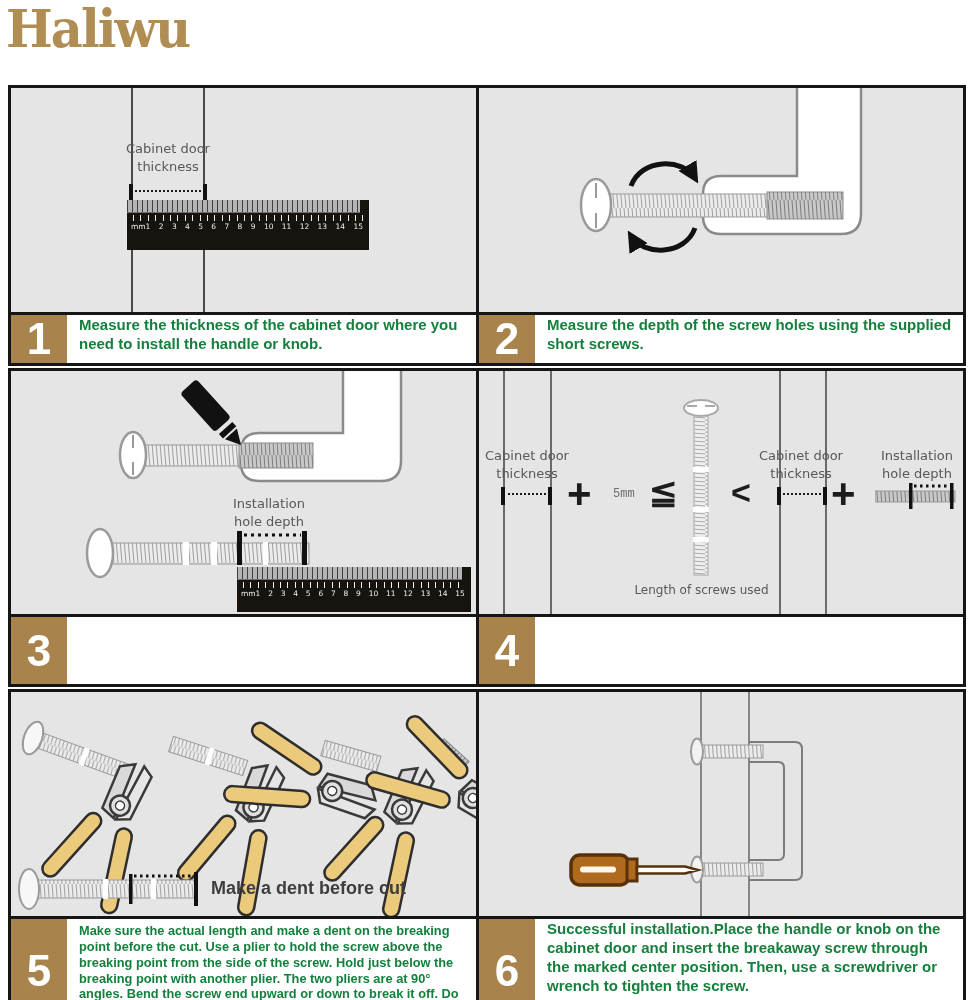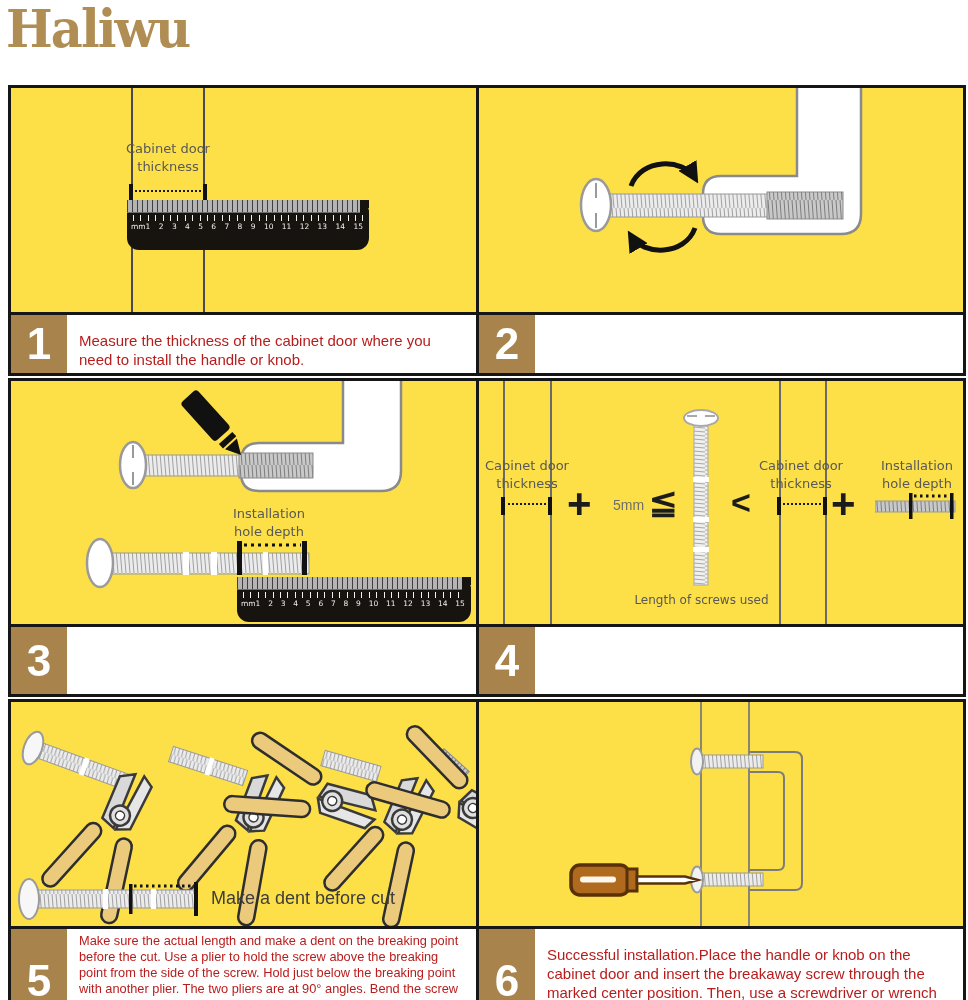--- a/index.html
+++ b/index.html
@@ -15,76 +15,76 @@
     font-size:52px; color:#b08d52; letter-spacing:-2px;
     transform:scaleX(.95); transform-origin:left top;
   }
   
   .grid { position:absolute; top:85px; left:8px; width:958px; }
   .row { display:flex; }
   .row + .row { margin-top:2px; }
   .cell { border:3px solid #161616; background:#fff; display:flex; flex-direction:column; }
   .cell.c-left  { width:471px; }
   .cell.c-right { width:490px; margin-left:-3px; }
-  .illus { position:relative; background:#fde047; overflow:hidden; }
+  .illus { position:relative; background:#e5e5e5; overflow:hidden; }
   .row1 .illus { height:224px; }
   .row2 .illus { height:243px; }
   .row3 .illus { height:224px; }
   .stepbar { display:flex; border-top:3px solid #161616; background:#fff; flex:1; min-height:51px; }
   .row2 .stepbar { min-height:70px; }
   .row3 .stepbar { min-height:86px; }
   .badge {
     flex:0 0 56px; background:#a8834c; color:#fff;
     display:flex; align-items:center; justify-content:center;
     font-size:44px; font-weight:bold; line-height:1;
   }
   .steptext {
-    flex:1; padding:16px 10px 4px 12px; font-size:15px; line-height:1.27;
-    color:#b91c1c; font-weight:400;
+    flex:1; padding:0 10px 4px 12px; font-size:15px; line-height:1.27;
+    color:#15803d; font-weight:700;
   }
   .row3 .c-left .steptext { font-size:12.8px; line-height:1.24; padding-top:4px; }
   
   .vline { position:absolute; top:0; bottom:0; width:2px; background:#4a4a4a; }
   .ill-label {
     position:absolute; font-family:"DejaVu Sans", sans-serif;
     font-size:13px; line-height:1.35; color:#585858; text-align:center;
     white-space:pre-line;
   }
   .measure { position:absolute; border-top:2.5px dotted #1a1a1a; height:0; }
   .measure::before, .measure::after {
     content:""; position:absolute; top:-8px; width:4px; height:18px; background:#111;
   }
   .measure::before { left:-2px; } .measure::after { right:-2px; }
   
-  .ruler { position:absolute; background:#17130f; border-radius:12px; }
+  .ruler { position:absolute; background:#17130f; border-radius:0; }
   .ruler::after { content:""; position:absolute; top:0; right:0; width:9px; height:8px; background:#17130f; }
   .ruler-top {
     height:13px; margin-right:9px; background:#b4b4b4;
     background-image:repeating-linear-gradient(to right, #3f3f3f 0 1px, transparent 1px 5px);
     border-bottom:1px solid #6e6e6e;
   }
   .ruler-mid {
     height:6px; margin:2px 6px 0 6px;
     background-image:repeating-linear-gradient(to right, #f2f2f2 0 1px, transparent 1px 7.4px);
   }
   .ruler-numbers {
     display:flex; justify-content:space-between; padding:1px 6px 2px 4px;
     color:#f0f0f0; font-size:7.5px; font-family:"DejaVu Sans", sans-serif; line-height:1.4;
   }
   
   .f-sym { position:absolute; color:#1c1c1c; font-weight:bold; line-height:1; }
   .f-plus { font-size:42px; }
   .f-cmp  { font-size:34px; }
-  .f-mm   { position:absolute; font-family:Liberation Sans, sans-serif; font-size:14px; color:#6e6e6e; }
+  .f-mm   { position:absolute; font-family:Liberation Mono, monospace; font-size:12px; color:#6e6e6e; }
   .caption {
     position:absolute; font-family:"DejaVu Sans", sans-serif; font-size:12px;
     color:#585858; text-align:center;
   }
   .dent-caption {
-    position:absolute; font-size:18px; color:#3d3d3d; font-weight:400;
+    position:absolute; font-size:18px; color:#3d3d3d; font-weight:700;
     font-family:"Liberation Sans", sans-serif;
   }
   svg { display:block; }
   .svgfill { position:absolute; inset:0; width:100%; height:100%; }
 </style>
 </head>
 <body>
 
 <svg width="0" height="0" style="position:absolute" aria-hidden="true">
   <defs>
@@ -166,20 +166,21 @@
             <path d="M117,95 v15 m0,15 v15" stroke="#9a9a9a" stroke-width="2"></path>
           </g>
           <g fill="none" stroke="#111111" stroke-width="5">
             <path d="M 152,98 C 162,70 204,70 216,90" marker-end="url(#ah)"></path>
             <path d="M 216,140 C 206,168 164,168 152,148" marker-end="url(#ah)"></path>
           </g>
         </svg>
       </div>
       <div class="stepbar">
         <div class="badge">2</div>
+        <div class="steptext">Measure the depth of the screw holes using the supplied short screws.</div>
       </div>
     </div>
   </div>
 
   <div class="row row2">
 
     <div class="cell c-left">
       <div class="illus">
         <svg class="svgfill" viewBox="0 0 465 243">
           <path d="M 390,-4 V 90 Q 390,110 370,110 H 248 Q 230,110 230,92 V 80 Q 230,62 248,62 H 332 V -4" fill="#ffffff" stroke="#8a8a8a" stroke-width="2.5"></path>

